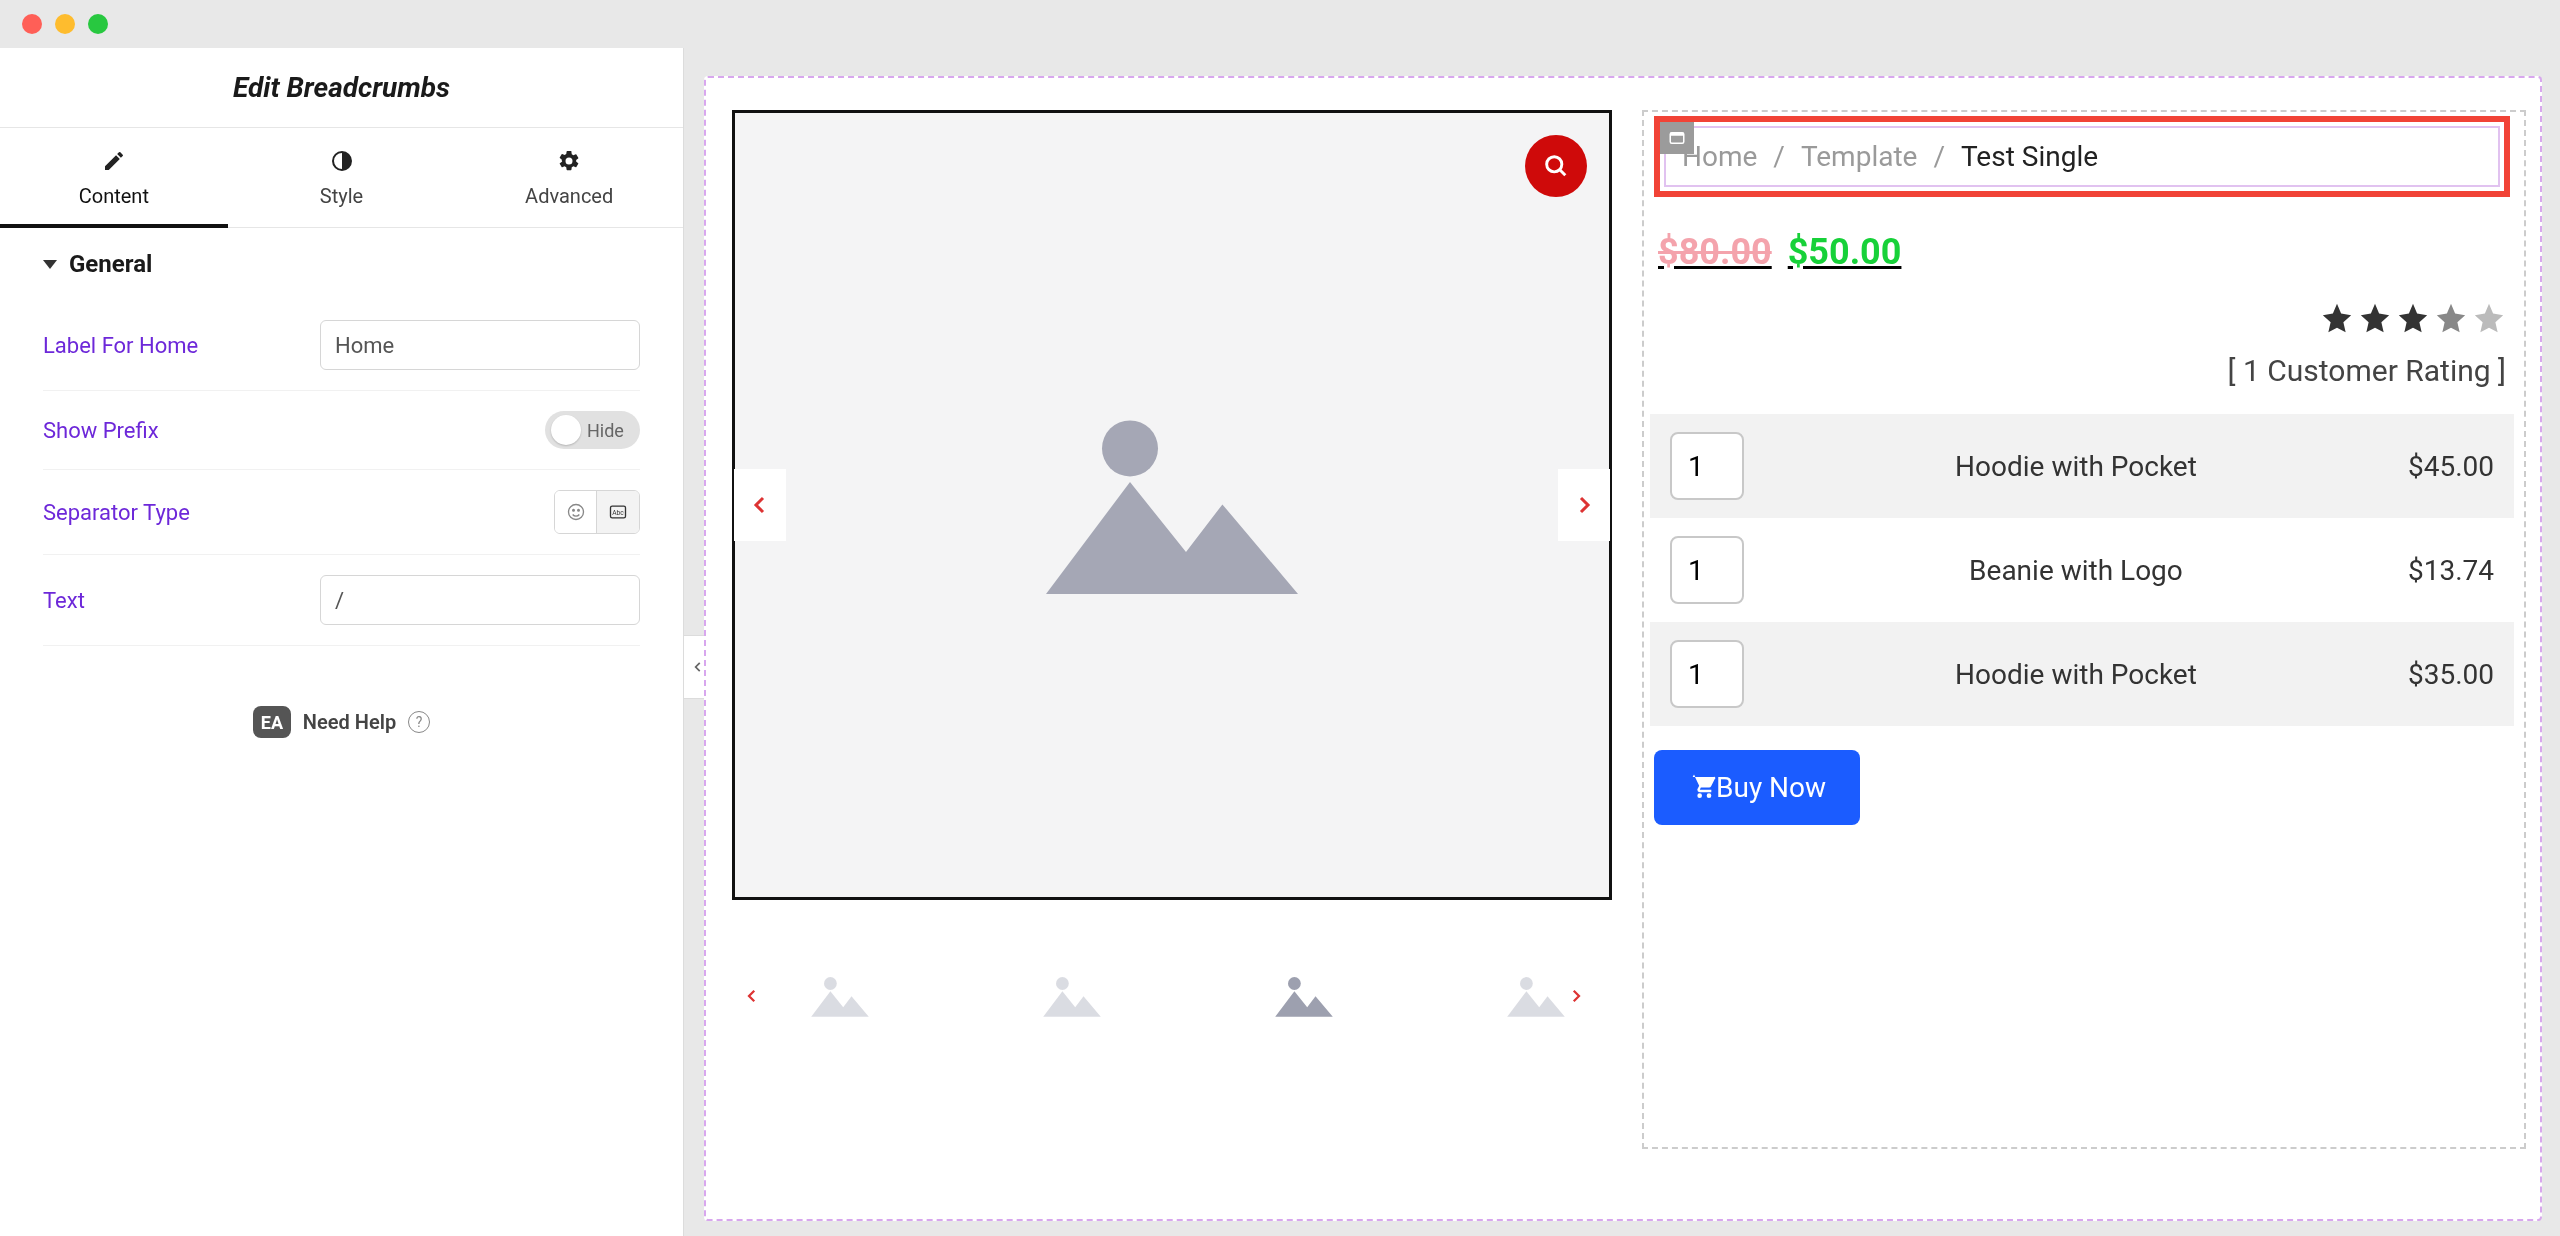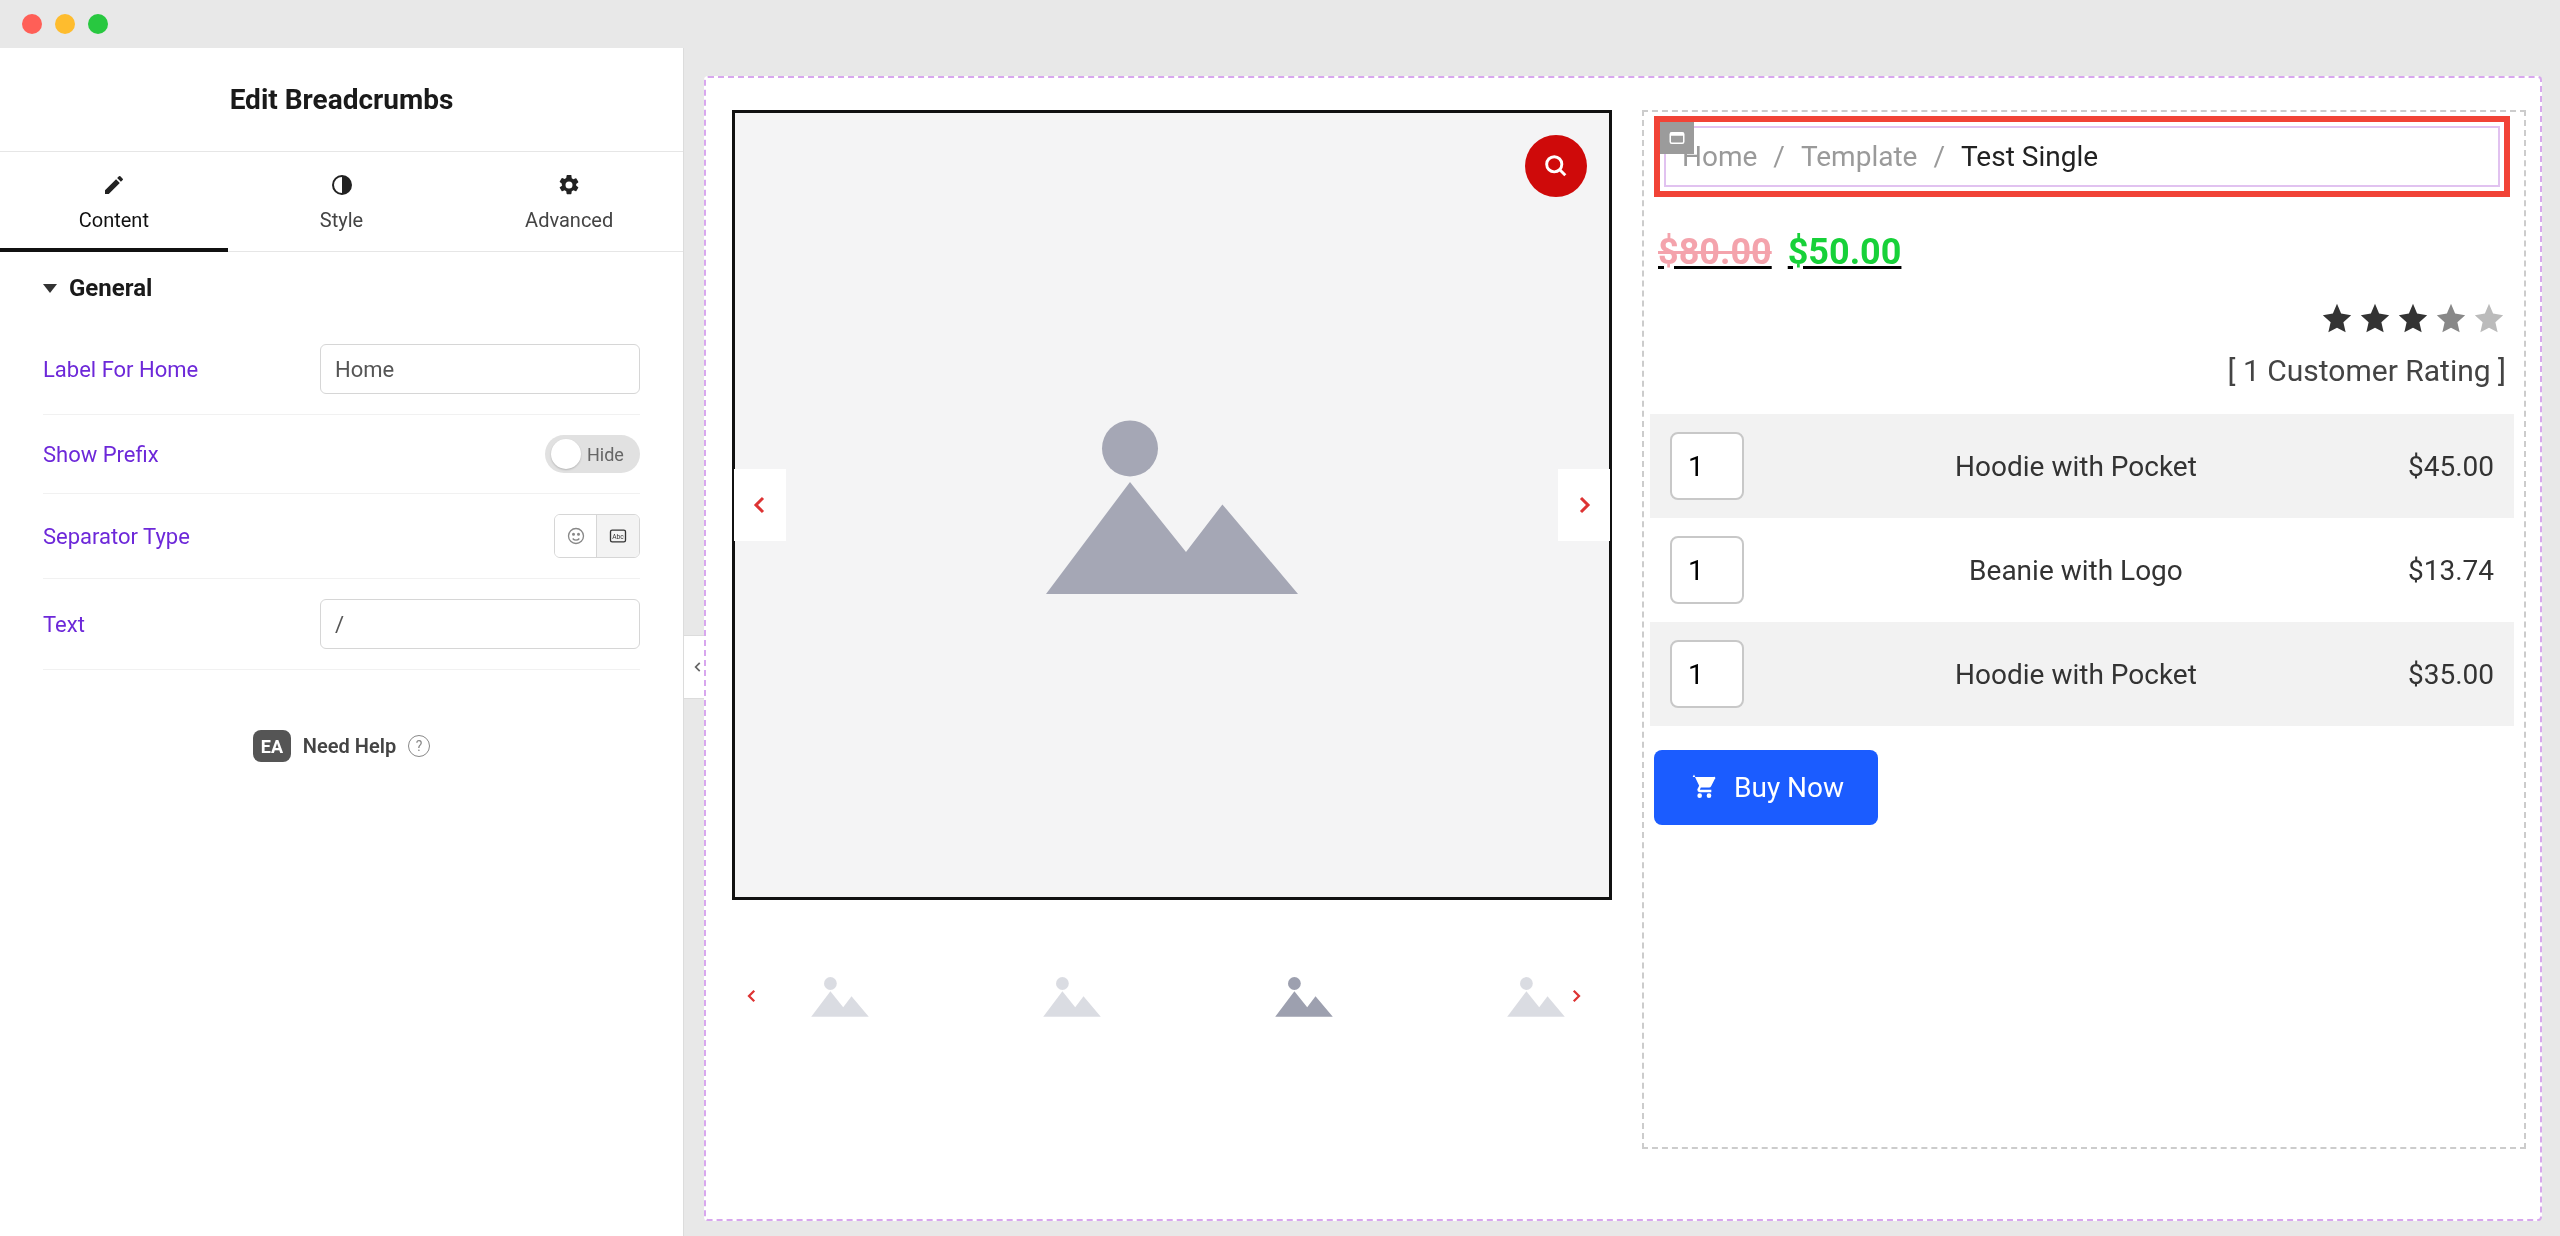--- a/index.html
+++ b/index.html
@@ -9,21 +9,21 @@
 .traffic-light { width: 20px; height: 20px; border-radius: 50%; }
 .tl-red { background: #ff5f57; }
 .tl-yellow { background: #febc2e; }
 .tl-green { background: #28c840; }
 
 .app-body { display: flex; height: calc(100% - 48px); }
 
 
 .sidebar { width: 684px; background: #fff; border-right: 1px solid #dcdcdc; display: flex; flex-direction: column; }
 
-.sidebar-header { height: 104px; display: flex; align-items: center; justify-content: center; border-bottom: 1px solid #e6e6e6; }
+.sidebar-header { height: 80px; display: flex; align-items: center; justify-content: center; border-bottom: 1px solid #e6e6e6; font-style: italic; }
 .sidebar-title { font-size: 28px; font-weight: 700; color: #1a1a1a; }
 
 .sidebar-tabs { height: 100px; display: flex; border-bottom: 1px solid #e6e6e6; }
 .sidebar-tab { flex: 1; display: flex; flex-direction: column; align-items: center; justify-content: center; gap: 10px; cursor: pointer; position: relative; }
 .sidebar-tab.active::after { content: ""; position: absolute; bottom: -1px; left: 0; right: 55%; height: 4px; background: #111; width: 100%; }
 .sidebar-tab.active::after { left: 0; width: 100%; }
 .tab-icon { width: 26px; height: 26px; display: flex; align-items: center; justify-content: center; color: #333; }
 .tab-label { font-size: 20px; color: #444; }
 .sidebar-tab.active .tab-label { color: #111; }
 
@@ -96,21 +96,21 @@
 .star svg { width: 34px; height: 34px; }
 .rating-text { font-size: 30px; color: #444; }
 
 .bundle-list { display: flex; flex-direction: column; }
 .bundle-row { display: flex; align-items: center; padding: 18px 20px; gap: 20px; }
 .bundle-row:nth-child(odd) { background: #f2f2f2; }
 .qty-input { width: 74px; height: 68px; border: 2px solid #c8c8c8; border-radius: 8px; font-size: 28px; text-align: left; padding-left: 16px; background: #fff; }
 .bundle-name { flex: 1; text-align: center; font-size: 28px; color: #333; }
 .bundle-price { font-size: 28px; color: #333; }
 
-.buy-btn { margin: 24px 0 0 4px; background: #1b5cff; color: #fff; border: none; border-radius: 8px; padding: 20px 34px; font-size: 28px; display: inline-flex; align-items: center; gap: 18px; cursor: pointer; }
+.buy-btn { margin: 24px 0 0 4px; background: #1b5cff; color: #fff; border: none; border-radius: 8px; padding: 20px 34px; font-size: 28px; display: inline-flex; align-items: center; cursor: pointer; }
 
 </style>
 </head>
 <body>
 
 <div class="window-chrome">
   <div class="traffic-light tl-red"></div>
   <div class="traffic-light tl-yellow"></div>
   <div class="traffic-light tl-green"></div>
 </div>

